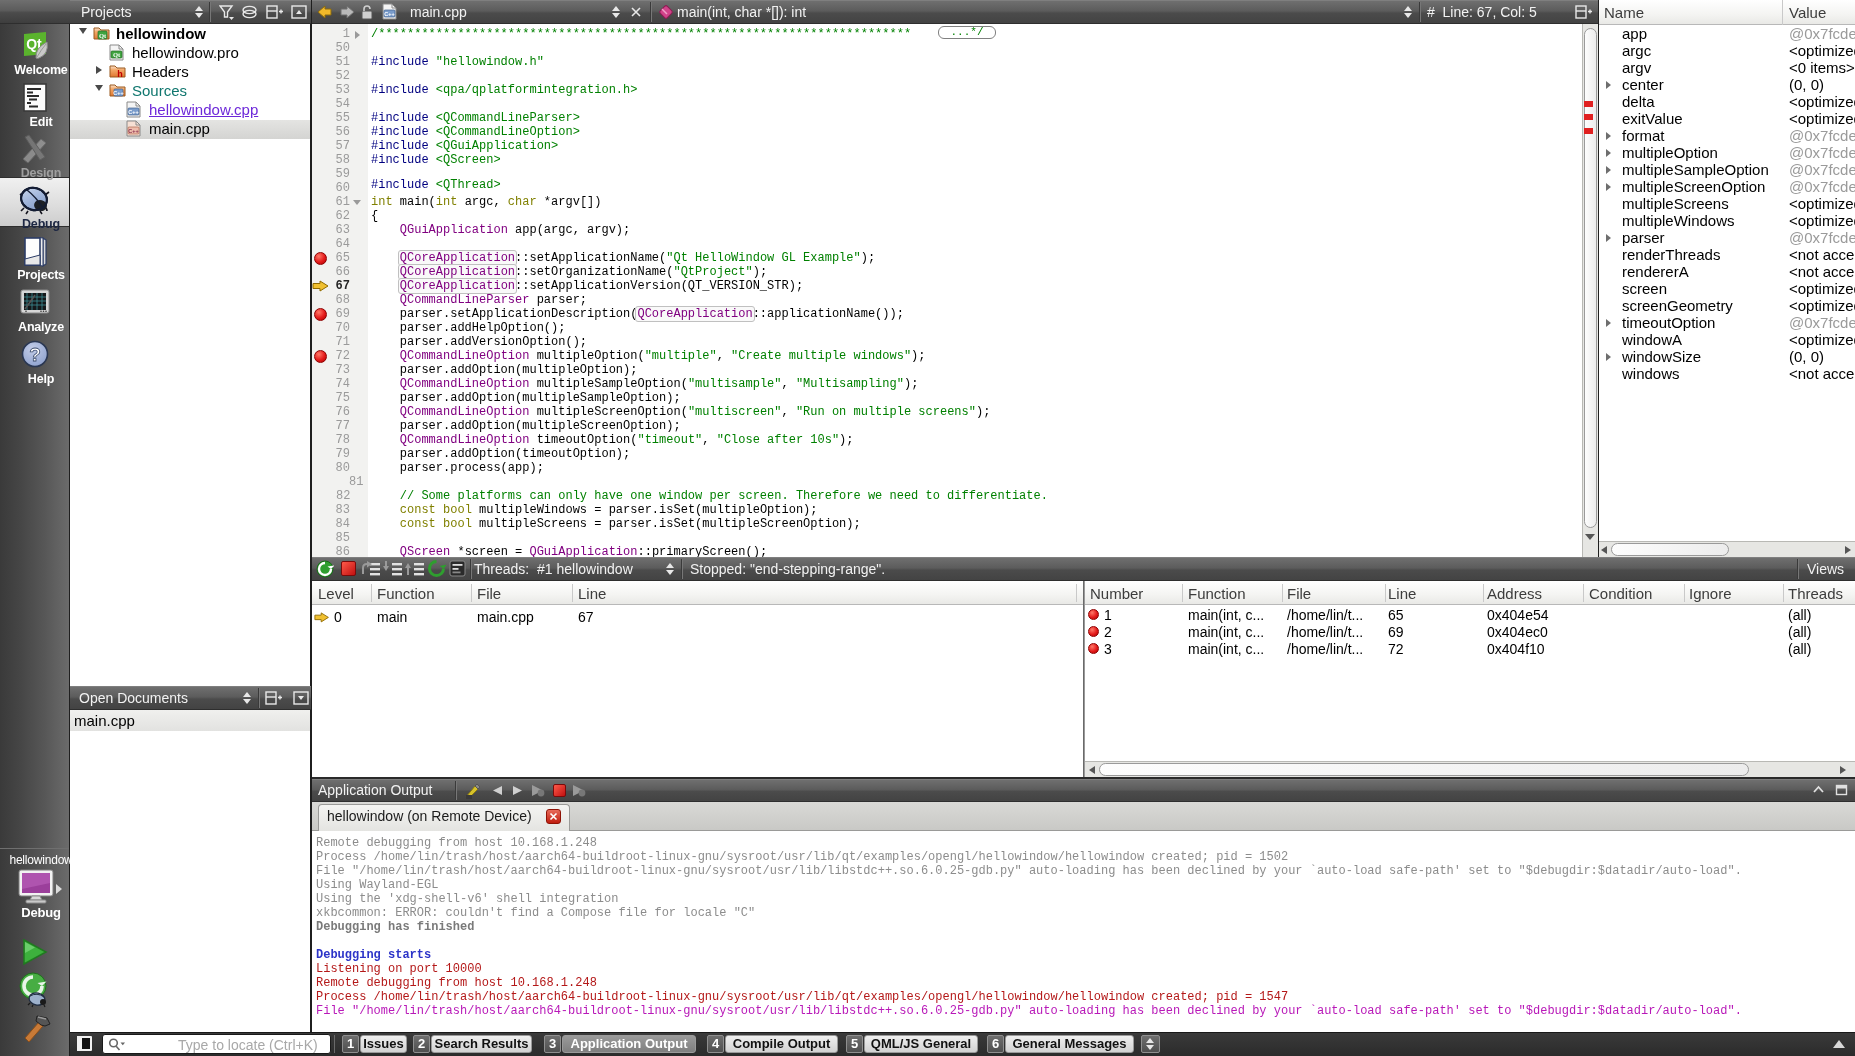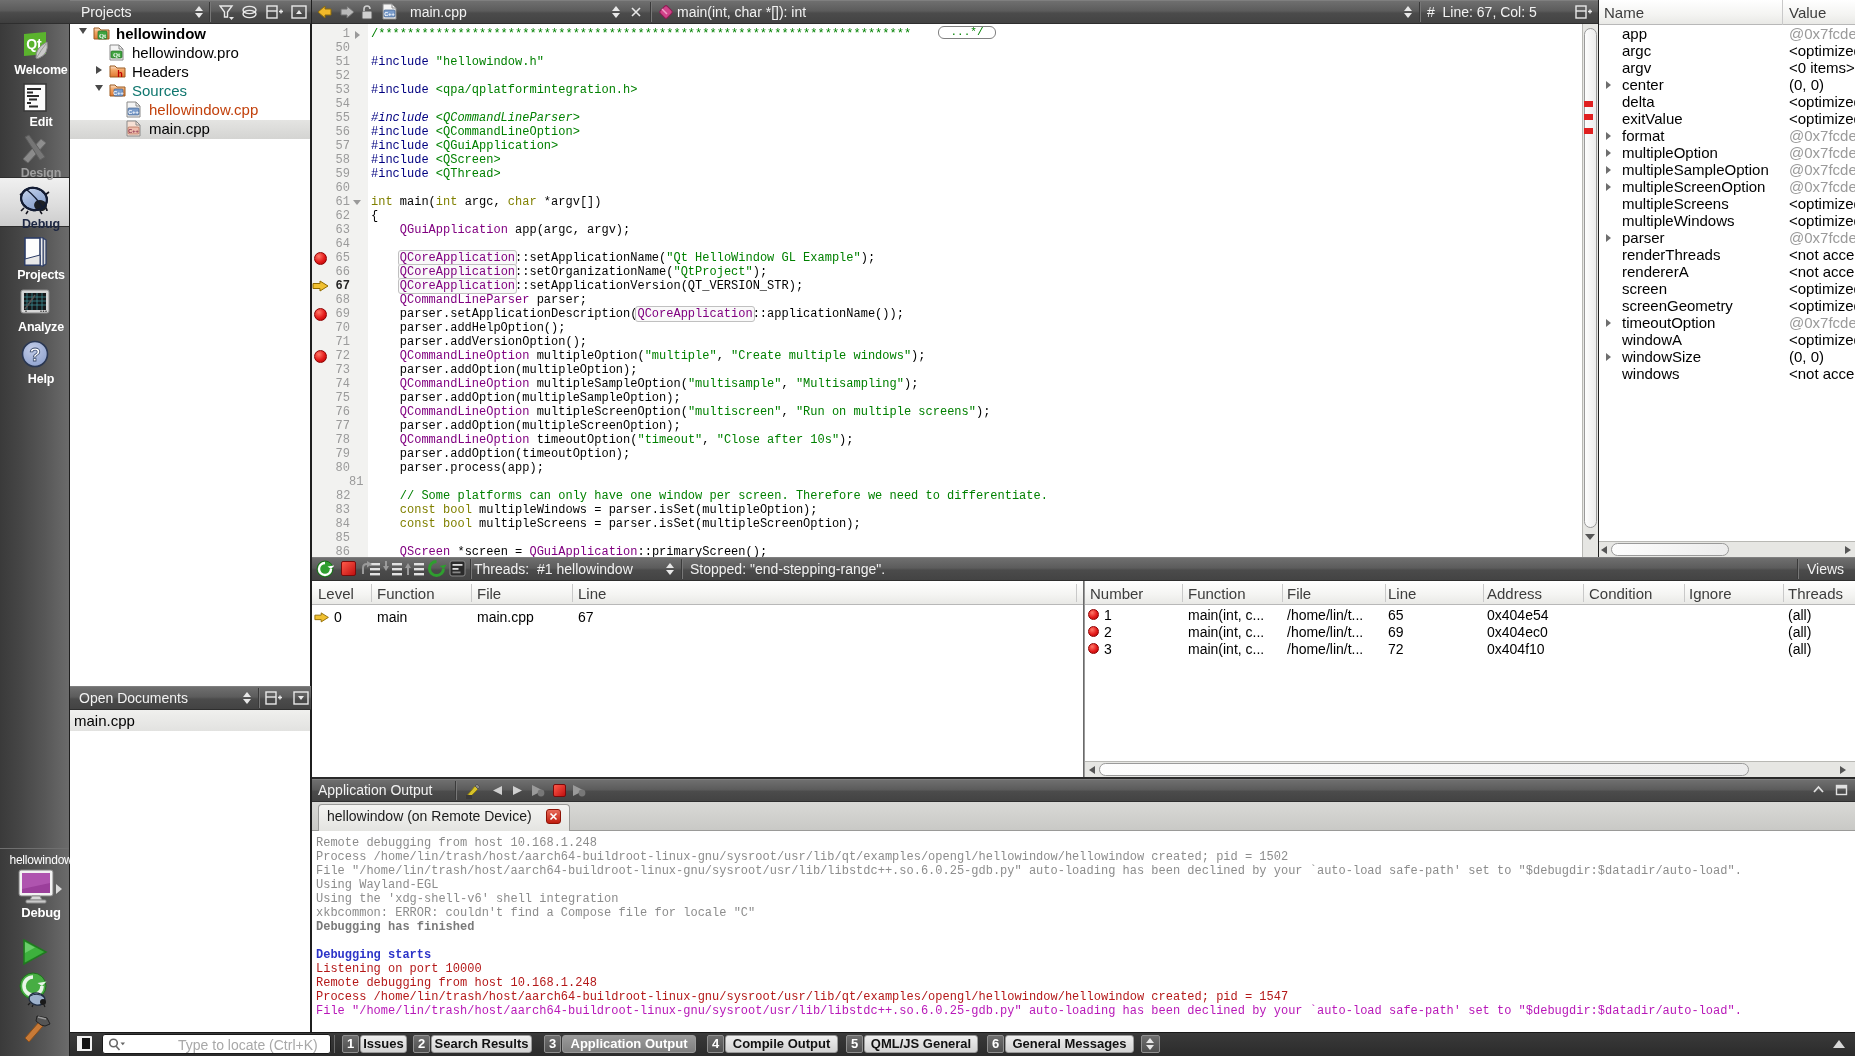--- a/index.html
+++ b/index.html
@@ -211,21 +211,21 @@
     <rect x="5" y="7" width="9" height="7" rx="1" fill="#7a9ccb" stroke="#44618c" stroke-width="0.7"></rect>
     <text x="9.5" y="13" font-size="5.5" font-weight="bold" fill="#fff" text-anchor="middle">C++</text>
   </svg>
 <div class="abs" style="left:132px;top:81px;height:19px;line-height:19px;font-size:15px;color:#0f766e;">Sources</div>
 <svg class="abs" style="left:126px;top:101px;" width="15" height="17" viewBox="0 0 15 17">
     <path d="M1 1 L10 1 L14 5 L14 16 L1 16 Z" fill="#f4f4f4" stroke="#8a8a8a" stroke-width="1"></path>
     <path d="M10 1 L10 5 L14 5" fill="none" stroke="#8a8a8a" stroke-width="1"></path>
     <rect x="2" y="7" width="11" height="7" rx="1" fill="#7a9ccb" stroke="#44618c" stroke-width="0.7"></rect>
     <text x="7.5" y="12.7" font-size="5.5" font-weight="bold" fill="#fff" text-anchor="middle">C++</text>
   </svg>
-<div class="abs" style="left:149px;top:100px;height:19px;line-height:19px;font-size:15px;color:#c2410c;">hellowindow.cpp</div>
+<div class="abs" style="left:149px;top:100px;height:19px;line-height:19px;font-size:15px;color:#6d28d9;text-decoration:underline;">hellowindow.cpp</div>
 <svg class="abs" style="left:126px;top:120px;" width="15" height="17" viewBox="0 0 15 17">
     <path d="M1 1 L10 1 L14 5 L14 16 L1 16 Z" fill="#f6e0d4" stroke="#8a8a8a" stroke-width="1"></path>
     <path d="M10 1 L10 5 L14 5" fill="none" stroke="#8a8a8a" stroke-width="1"></path>
     <rect x="2" y="7" width="11" height="7" rx="1" fill="#eebdac" stroke="#b06a50" stroke-width="0.7"></rect>
     <text x="7.5" y="12.7" font-size="5.5" font-weight="bold" fill="#8a3050" text-anchor="middle">C++</text>
   </svg>
 <div class="abs" style="left:149px;top:119px;height:19px;line-height:19px;font-size:15px;color:#000;">main.cpp</div>
 <div class="abs bar" style="left:70px;top:686px;width:241px;height:24px;"></div>
 <div class="abs bartxt" style="left:79px;top:690px;">Open Documents</div>
 <div class="abs" style="left:243px;top:692px;width:0;height:0;border-bottom:5px solid #e8e8e8;border-left:4.5px solid transparent;border-right:4.5px solid transparent;"></div>
@@ -285,29 +285,29 @@
 <div class="num" style="left:312px;top:27px;">1</div>
 <div class="cl" style="left:371px;top:27px;"><span class="g">/**************************************************************************</span></div>
 <div class="num" style="left:312px;top:41px;">50</div>
 <div class="num" style="left:312px;top:55px;">51</div>
 <div class="cl" style="left:371px;top:55px;"><span class="n">#include</span> <span class="g">"hellowindow.h"</span></div>
 <div class="num" style="left:312px;top:69px;">52</div>
 <div class="num" style="left:312px;top:83px;">53</div>
 <div class="cl" style="left:371px;top:83px;"><span class="n">#include</span> <span class="g">&lt;qpa/qplatformintegration.h&gt;</span></div>
 <div class="num" style="left:312px;top:97px;">54</div>
 <div class="num" style="left:312px;top:111px;">55</div>
-<div class="cl" style="left:371px;top:111px;font-style:italic;"><span class="n">#include</span> <span class="g">&lt;QCommandLineParser&gt;</span></div>
+<div class="cl" style="left:371px;top:111px;"><span class="n">#include</span> <span class="g">&lt;QCommandLineParser&gt;</span></div>
 <div class="num" style="left:312px;top:125px;">56</div>
 <div class="cl" style="left:371px;top:125px;"><span class="n">#include</span> <span class="g">&lt;QCommandLineOption&gt;</span></div>
 <div class="num" style="left:312px;top:139px;">57</div>
 <div class="cl" style="left:371px;top:139px;"><span class="n">#include</span> <span class="g">&lt;QGuiApplication&gt;</span></div>
 <div class="num" style="left:312px;top:153px;">58</div>
 <div class="cl" style="left:371px;top:153px;"><span class="n">#include</span> <span class="g">&lt;QScreen&gt;</span></div>
 <div class="num" style="left:312px;top:167px;">59</div>
-<div class="cl" style="left:371px;top:167px;"><span class="n">#include</span> <span class="g">&lt;QThread&gt;</span></div>
+<div class="cl" style="left:371px;top:178px;"><span class="n">#include</span> <span class="g">&lt;QThread&gt;</span></div>
 <div class="num" style="left:312px;top:181px;">60</div>
 <div class="num" style="left:312px;top:195px;">61</div>
 <div class="cl" style="left:371px;top:195px;"><span class="k">int</span> main(<span class="k">int</span> argc, <span class="k">char</span> *argv[])</div>
 <div class="num" style="left:312px;top:209px;">62</div>
 <div class="cl" style="left:371px;top:209px;">{</div>
 <div class="num" style="left:312px;top:223px;">63</div>
 <div class="cl" style="left:371px;top:223px;">    <span class="t">QGuiApplication</span> app(argc, argv);</div>
 <div class="num" style="left:312px;top:237px;">64</div>
 <div class="num" style="left:312px;top:251px;">65</div>
 <div class="cl" style="left:371px;top:251px;">    <span class="occ"><span class="t">QCoreApplication</span></span>::setApplicationName(<span class="g">"Qt HelloWindow GL Example"</span>);</div>

